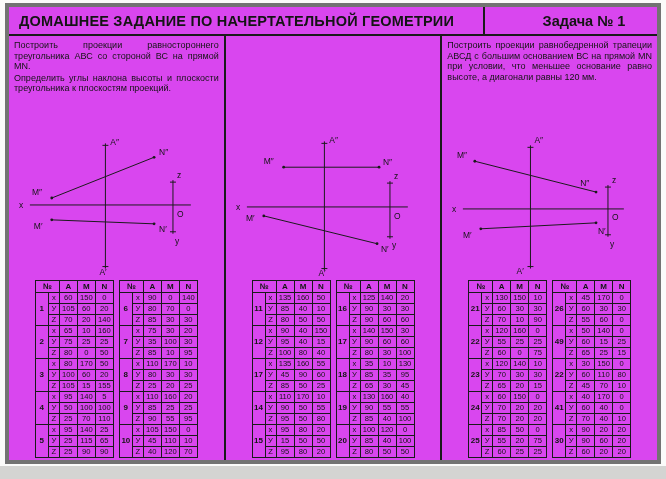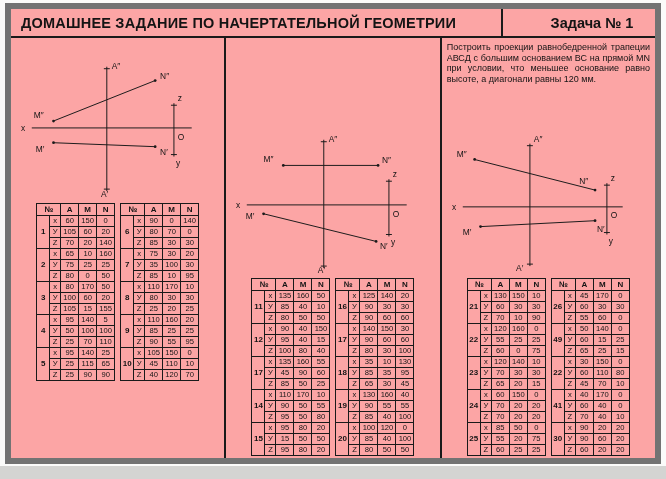--- a/index.html
+++ b/index.html
@@ -1,22 +1,22 @@
 <!DOCTYPE html>
 <html><head>
 <meta charset="utf-8">
 <style>
   * { margin:0; padding:0; box-sizing:border-box; }
   html,body { width:666px; height:479px; }
   body { font-family:"Liberation Sans","DejaVu Sans",sans-serif; color:#141414; background:#efefed; }
   .page { position:relative; width:666px; height:479px; background:#fbfbfa; overflow:hidden; }
-  .doc { position:absolute; left:5px; top:3px; width:656px; height:461px; border:6px solid #737373; background:#fca5a5; display:flex; flex-direction:column; }
+  .doc { position:absolute; left:5px; top:3px; width:656px; height:461px; border:4px solid #737373; background:#d946ef; display:flex; flex-direction:column; }
   .header { flex:0 0 29px; display:flex; border-bottom:2px solid #1a1a1a; }
   .title { flex:1; display:flex; align-items:center; padding-left:10px; font-weight:bold; font-size:14.5px; letter-spacing:.2px; border-right:2px solid #1a1a1a; white-space:nowrap; }
-  .task-no { width:152px; display:flex; align-items:center; justify-content:center; font-weight:bold; font-size:14.5px;padding-left:26px; }
+  .task-no { width:172px; display:flex; align-items:center; justify-content:center; font-weight:bold; font-size:14.5px;padding-left:26px; }
   .cols { flex:1; display:flex; min-height:0; }
   .col { flex:1 1 0; border-right:2px solid #1a1a1a; display:flex; flex-direction:column; padding:4px 5px 2px; min-width:0; }
   .col:last-child { border-right:none;justify-content:center; }
   .task-text { height:86px; overflow:hidden; font-size:9px; line-height:1.17; text-align:justify; }
   .task-text p { margin-bottom:1px; }
   .diagram { flex:0 0 158px; display:flex; align-items:center; justify-content:center; margin:1px 0 2px; }
   svg { display:block; }
   svg text { font-family:"Liberation Sans","DejaVu Sans",sans-serif; font-size:8.5px; fill:#141414; }
   .tables { display:flex; justify-content:center; gap:5px; }
   table.vtable { border-collapse:collapse; font-size:7.6px; }
@@ -34,20 +34,24 @@
   <div class="doc">
 
     <div class="header">
       <div class="title">ДОМАШНЕЕ ЗАДАНИЕ ПО НАЧЕРТАТЕЛЬНОЙ ГЕОМЕТРИИ</div>
       <div class="task-no">Задача № 1</div>
     </div>
 
     <div class="cols">
 
       <div class="col">
+        <div class="task-text">
+          <p>Построить проекции равностороннего треугольника АВС со стороной ВС на прямой MN.</p>
+          <p>Определить углы наклона высоты и плоскости треугольника к плоскостям проекций.</p>
+        </div>
         <div class="diagram">
           <svg width="206" height="156" viewBox="0 0 206 156">
             <g stroke="#1a1a1a" stroke-width="1">
               <line x1="16" y1="84" x2="178" y2="84"></line>
               <line x1="160" y1="59" x2="160" y2="113"></line>
               <line x1="157" y1="61" x2="163" y2="61"></line>
               <line x1="157" y1="111" x2="163" y2="111"></line>
               <line x1="92" y1="22" x2="92" y2="148"></line>
               <line x1="89" y1="24" x2="95" y2="24"></line>
               <line x1="89" y1="146" x2="95" y2="146"></line>

